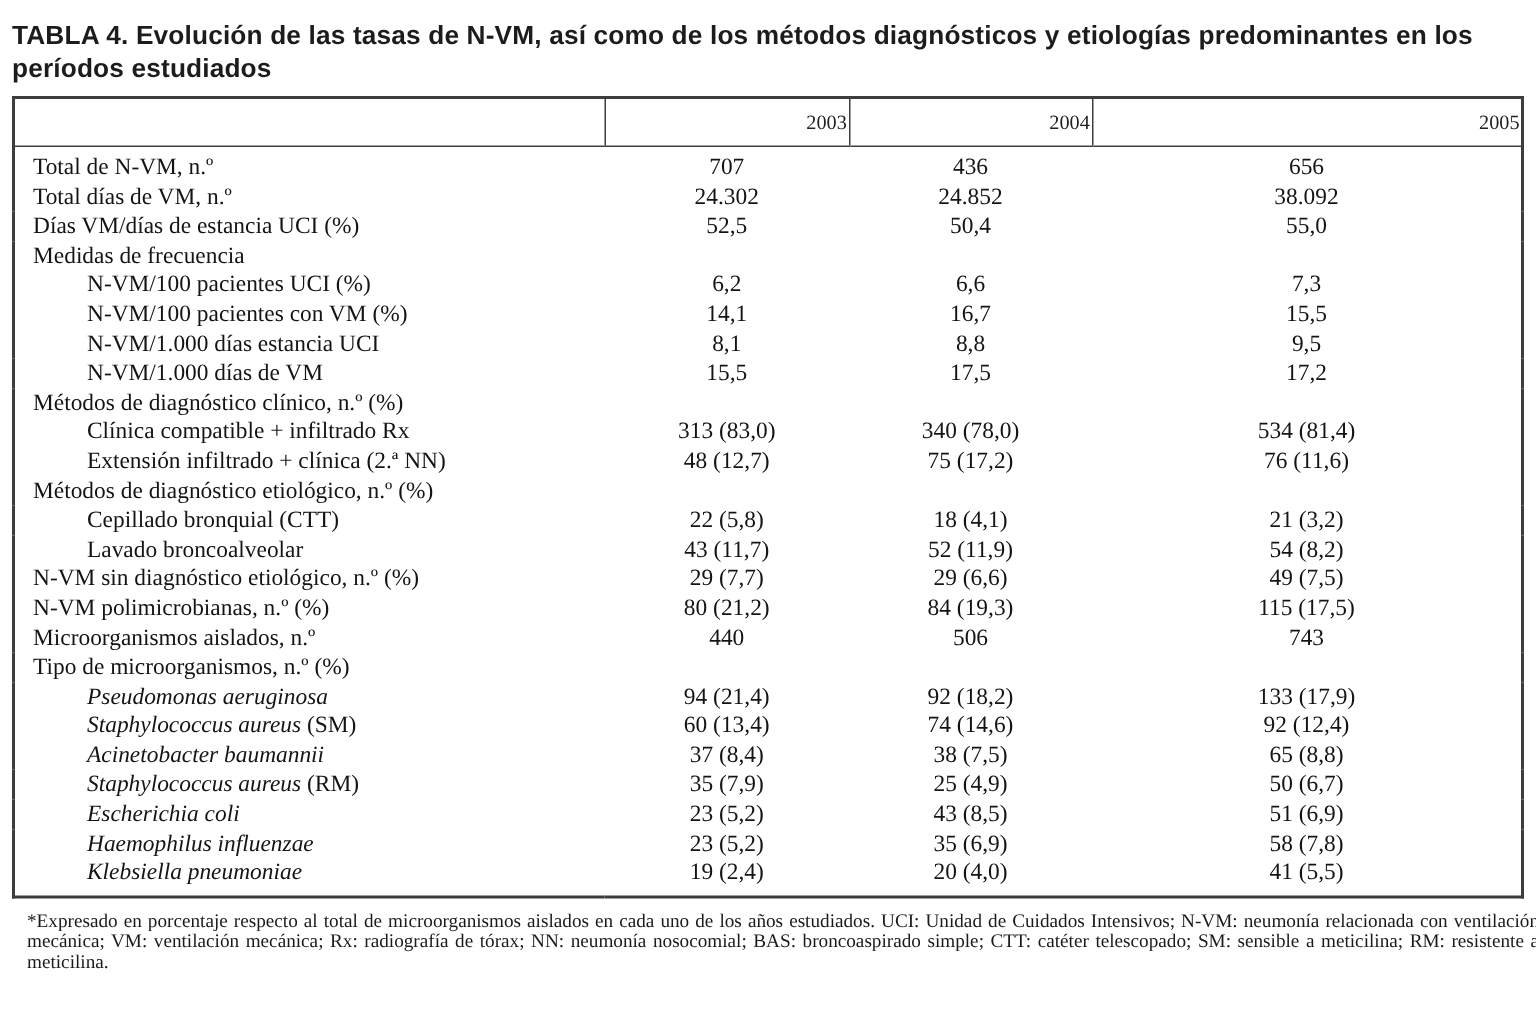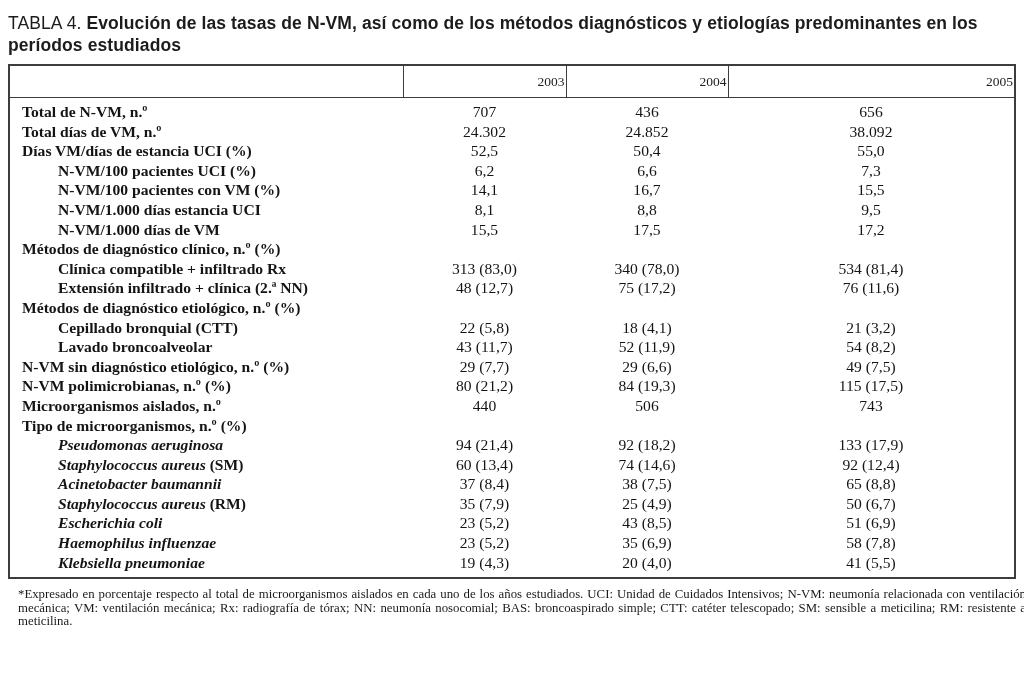--- a/index.html
+++ b/index.html
@@ -22,21 +22,21 @@
     font-family: "Liberation Sans", sans-serif;
     font-size: 17.5px;
     line-height: 22px;
     font-weight: bold;
     color: #1c1c1c;
     margin: 2px 0 8px 0;
     max-width: 1000px;
     letter-spacing: 0.1px;
   }
   .title .prefix {
-    font-weight: normal;
+    font-weight: bold;
     margin-right: 5px;
   }
   table.data-table {
     border-collapse: collapse;
     table-layout: fixed;
     width: 1008px;
     border: 2px solid #3d3d3d;
   }
   col.c-label { width: 394px; }
   col.c-2003  { width: 163px; }
@@ -55,21 +55,21 @@
     font-size: 15.6px;
     height: 19.6px;
     line-height: 19.6px;
     padding: 0;
     white-space: nowrap;
     overflow: hidden;
     vertical-align: middle;
   }
   tbody tr:first-child td { padding-top: 4px; }
   tbody tr:last-child td { padding-bottom: 5px; }
-  td.label { padding-left: 12px; text-align: left; font-weight: bold; }
+  td.label { padding-left: 12px; text-align: left; }
   td.label.indent { padding-left: 48px; margin-top: 17px; }
   td.val { text-align: center; }
   .footnote {
     width: 1008px;
     margin-top: 9px;
     font-size: 12.8px;
     line-height: 13.6px;
     text-align: justify;
     color: #1a1a1a;
     margin-left: 10px;
@@ -112,20 +112,26 @@
           <td class="val">24.852</td>
           <td class="val">38.092</td>
         </tr>
         <tr>
           <td class="label">Días VM/días de estancia UCI (%)</td>
           <td class="val">52,5</td>
           <td class="val">50,4</td>
           <td class="val">55,0</td>
         </tr>
         <tr>
+          <td class="label">Medidas de frecuencia</td>
+          <td class="val"></td>
+          <td class="val"></td>
+          <td class="val"></td>
+        </tr>
+        <tr>
           <td class="label indent">N-VM/100 pacientes UCI (%)</td>
           <td class="val">6,2</td>
           <td class="val">6,6</td>
           <td class="val">7,3</td>
         </tr>
         <tr>
           <td class="label indent">N-VM/100 pacientes con VM (%)</td>
           <td class="val">14,1</td>
           <td class="val">16,7</td>
           <td class="val">15,5</td>
@@ -233,21 +239,21 @@
           <td class="val">51 (6,9)</td>
         </tr>
         <tr>
           <td class="label indent"><i>Haemophilus influenzae</i></td>
           <td class="val">23 (5,2)</td>
           <td class="val">35 (6,9)</td>
           <td class="val">58 (7,8)</td>
         </tr>
         <tr>
           <td class="label indent"><i>Klebsiella pneumoniae</i></td>
-          <td class="val">19 (4,3)</td>
+          <td class="val">19 (2,4)</td>
           <td class="val">20 (4,0)</td>
           <td class="val">41 (5,5)</td>
         </tr>
       </tbody>
   </table>
 
   <div class="footnote">*Expresado en porcentaje respecto al total de microorganismos aislados en cada uno de los años estudiados. UCI: Unidad de Cuidados Intensivos; N-VM: neumonía relacionada con ventilación mecánica; VM: ventilación mecánica; Rx: radiografía de tórax; NN: neumonía nosocomial; BAS: broncoaspirado simple; CTT: catéter telescopado; SM: sensible a meticilina; RM: resistente a meticilina.</div>
 
 </div>
 

